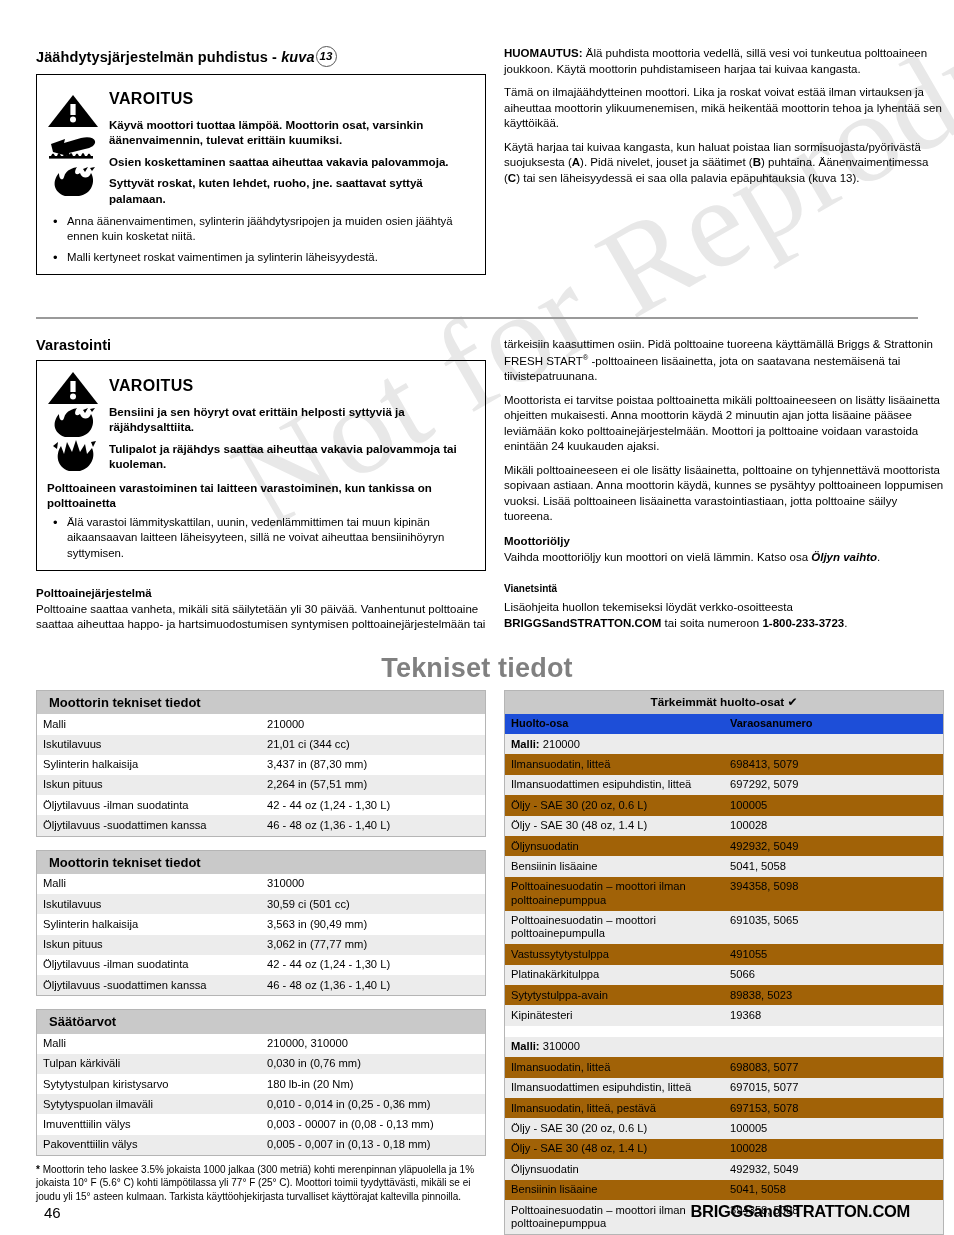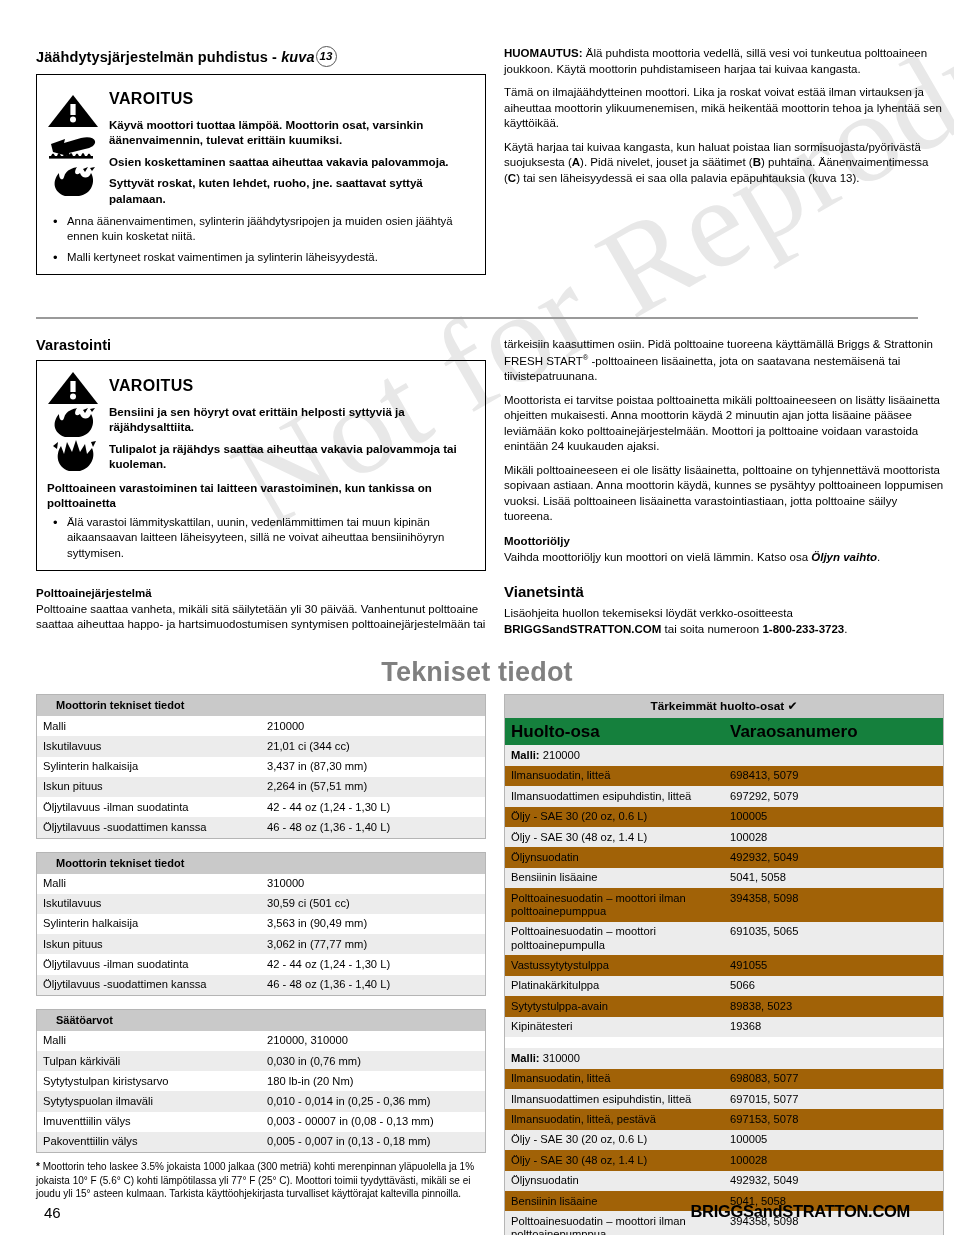--- a/index.html
+++ b/index.html
@@ -77,21 +77,21 @@
   }
   ul.bullets li:last-child{margin-bottom:0;}
   .warn-sub{font-size:11.5px;font-weight:bold;line-height:1.33;margin:9px 0 3px 0;}
 
   
   p.t{font-size:11.5px;line-height:1.35;margin:0 0 8px 0;}
   p.t:last-child{margin-bottom:0;}
   .b{font-weight:bold;}
   .bi{font-weight:bold;font-style:italic;}
   h3.sub{font-size:11.5px;font-weight:bold;margin:10px 0 3px 0;}
-  h2.sec2{font-size:15px;font-weight:bold;margin:12px 0 6px 0;}
+  h2.sec2{font-size:10px;font-weight:bold;margin:12px 0 6px 0;}
   sup{font-size:7.5px;vertical-align:super;}
 
   hr.rule{
     border:0;border-top:2px solid #9a9a9a;margin:0;
     width:882px;margin-left:36px;
   }
 
   
   .bigtitle{
     text-align:center;font-size:27px;font-weight:bold;color:#808080;
@@ -102,41 +102,41 @@
   table.spec{
     border-collapse:collapse;width:100%;
     border:1px solid #b5b5b5;
     table-layout:fixed;
   }
   table.spec td,table.spec th{
     font-size:11.2px;padding:3.5px 6px;text-align:left;vertical-align:top;
     border:0;line-height:1.18;
   }
   table.spec tr.hdr td{
-    background:#c9c9c9;font-weight:bold;font-size:11px;padding:4px 19px;
+    background:#c9c9c9;font-weight:bold;font-size:13px;padding:4px 12px;
   }
   table.spec tr.alt td{background:#ececec;}
   table.spec tr.plain td{background:#ffffff;}
   table.spec td.c1{width:57%;}
   table.spec td.c2{width:43%;}
   .tbl-gap{height:13px;}
 
   table.parts{
     border-collapse:collapse;width:100%;
     border:1px solid #b5b5b5;
     table-layout:fixed;
   }
   table.parts td{
     font-size:11.2px;padding:3.6px 6px;text-align:left;vertical-align:top;
     line-height:1.18;border:0;margin-left:20px;
   }
   table.parts tr.hdr td{
     background:#c9c9c9;font-weight:bold;font-size:11.8px;text-align:center;padding:4px 6px;
   }
-  table.parts tr.colhdr td{background:#15803d;font-weight:bold;font-size:17px;}
+  table.parts tr.colhdr td{background:#1d4ed8;font-weight:bold;font-size:11px;}
   table.parts tr.alt td{background:#ececec;}
   table.parts tr.plain td{background:#a16207;}
   table.parts tr.spacer td{background:#ffffff;height:11px;padding:0;}
   table.parts td.p1{width:71%;}
   table.parts td.p2{width:29%;}
 
   .footnote{font-size:10px;line-height:1.35;margin:7px 0 0 0;}
   .footnote .star{font-weight:bold;}
   .tick{font-size:12px;}
 

